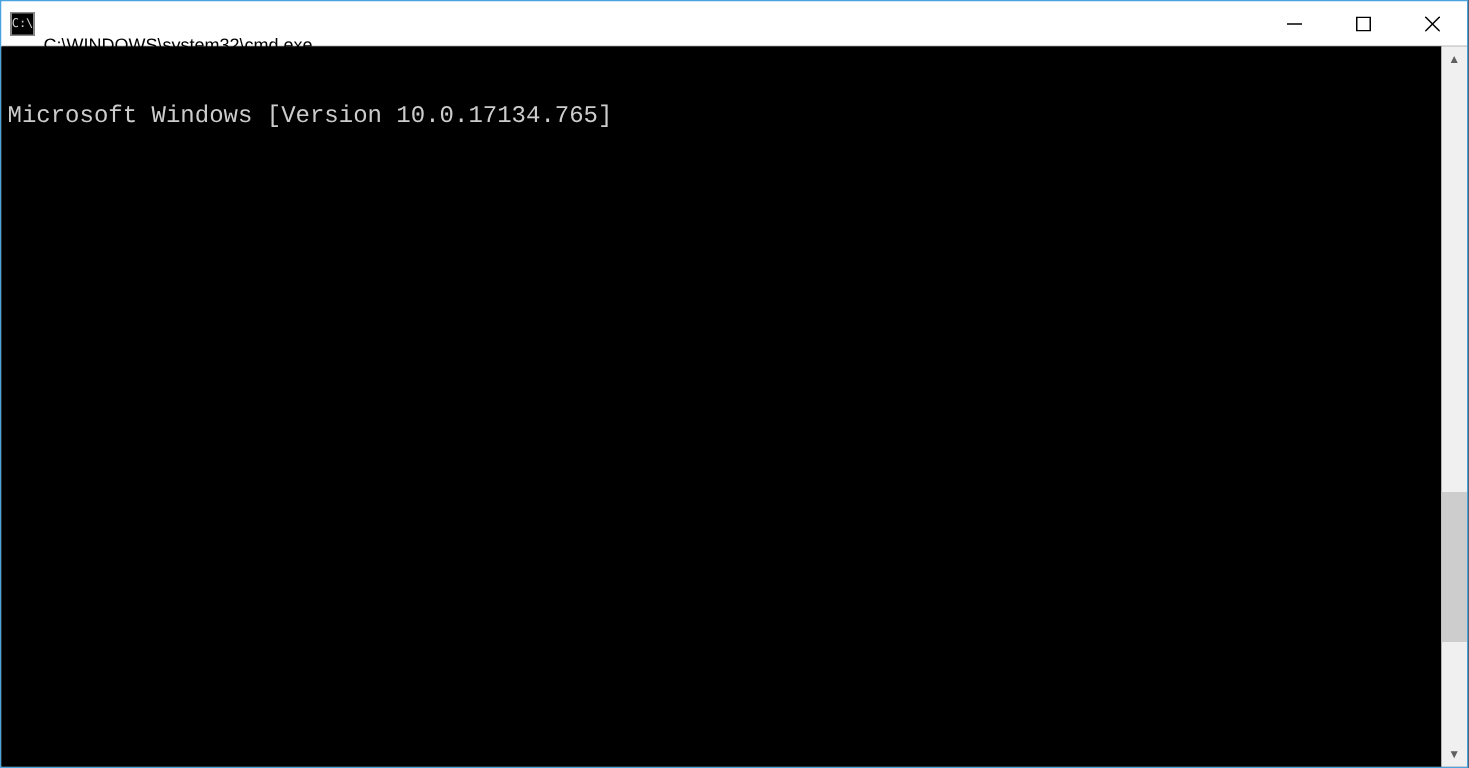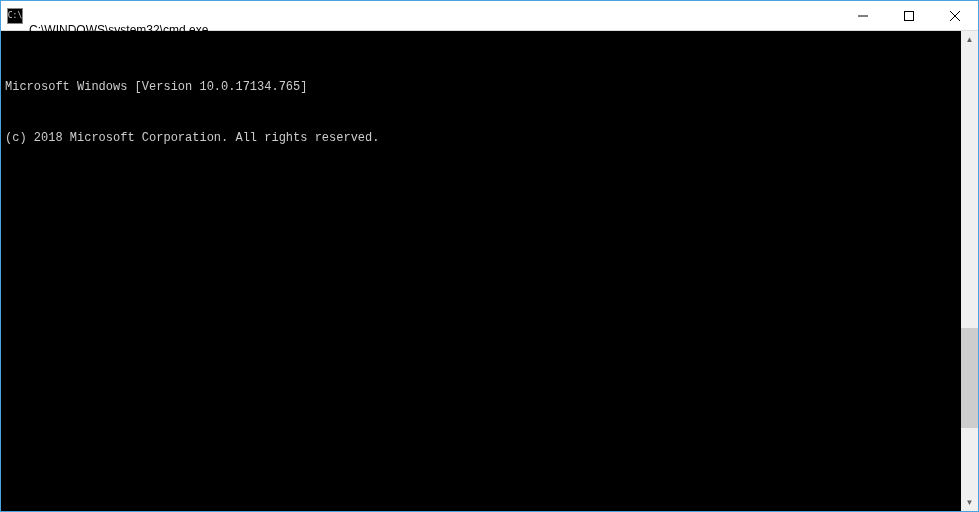--- a/index.html
+++ b/index.html
@@ -72,23 +72,23 @@
     .client-area {
       flex: 1;
       display: flex;
       background: #000;
     }
     .terminal {
       flex: 1;
       background: #000;
       color: #ccc;
       font-family: Consolas, "Courier New", monospace;
-      font-size: 12px;
+      font-size: 16px;
       line-height: 17px;
-      padding: 14px 0 0 4px;
+      padding: 4px 0 0 4px;
       white-space: pre;
       overflow: hidden;
     }
     .terminal-line {
       display: block;
     }
     .scrollbar {
       width: 17px;
       background: #f0f0f0;
       display: flex;
@@ -137,21 +137,20 @@
         <svg width="10" height="10" viewBox="0 0 10 10">
             <line x1="0" y1="0" x2="10" y2="10" stroke="currentColor" stroke-width="1"></line>
             <line x1="10" y1="0" x2="0" y2="10" stroke="currentColor" stroke-width="1"></line>
           </svg>
       </div>
     </div>
   </div>
   <div class="client-area">
     <div class="terminal">
       <span class="terminal-line">Microsoft Windows [Version 10.0.17134.765]</span>
-      <span class="terminal-line">(c) 2018 Microsoft Corporation. All rights reserved.</span>
       <span class="terminal-line"></span>
     </div>
     <div class="scrollbar">
       <div class="scroll-btn">
         <span>▲</span>
       </div>
       <div class="scroll-track">
         <div class="scroll-thumb" style="top:280px;height:100px;"></div>
       </div>
       <div class="scroll-btn">

